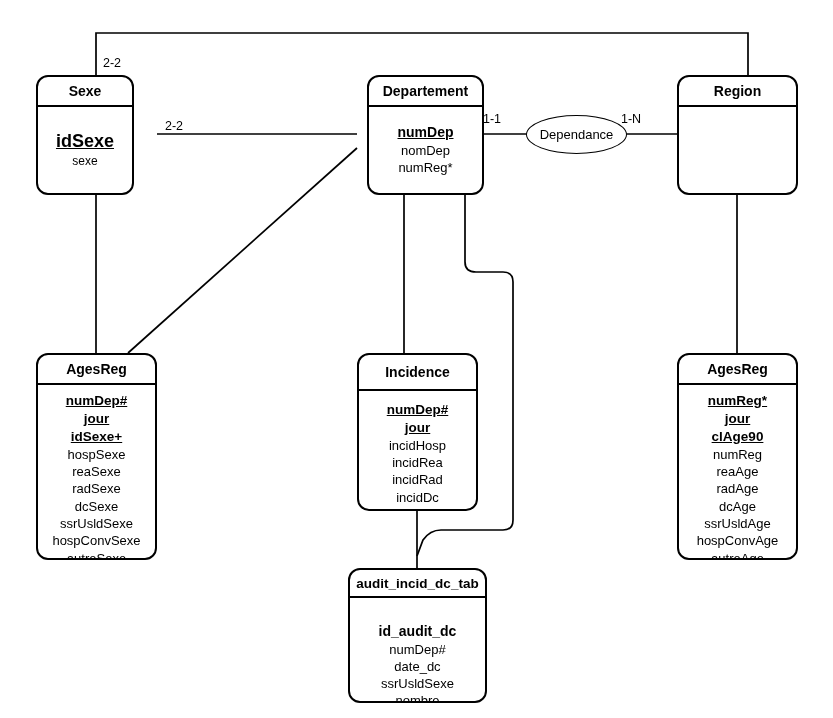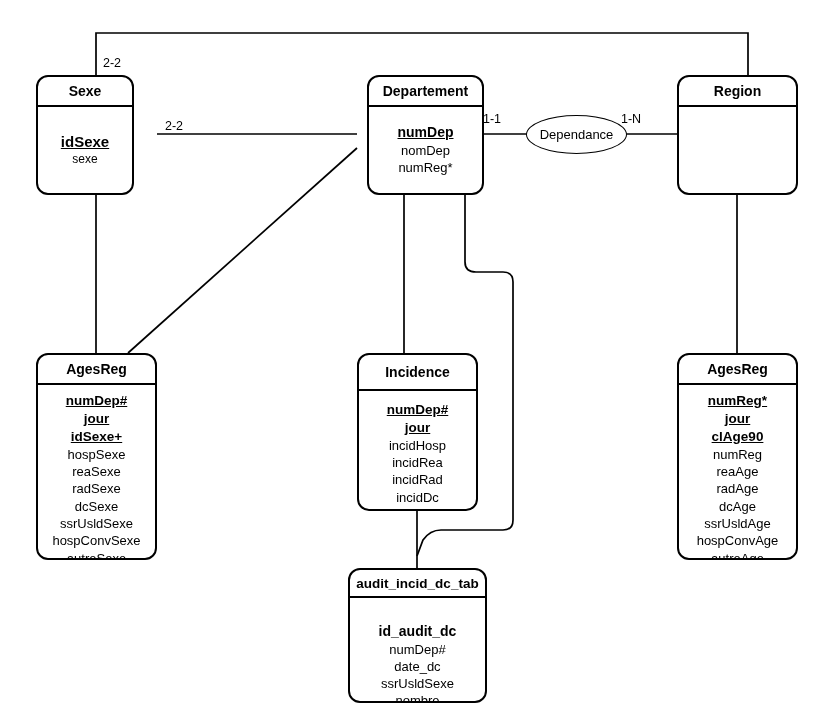--- a/index.html
+++ b/index.html
@@ -117,21 +117,21 @@
 
       <path d="M 737 195 L 737 353"></path>
     </g>
   </svg>
 
   <div class="entity" style="left:36px; top:75px; width:98px; height:120px;">
     <div class="entity-header" style="height:30px; font-size:14px;">
       <span>Sexe</span>
     </div>
     <div class="entity-body">
-      <div class="attr key" style="font-size:15px;">idSexe</div>
+      <div class="attr key" style="font-size:18px;">idSexe</div>
       <div class="attr" style="font-size:12px;">sexe</div>
     </div>
   </div>
 
   <div class="entity" style="left:357px; top:75px; width:117px; height:120px;margin-left:10px;">
     <div class="entity-header" style="height:30px; font-size:14px;">
       <span>Departement</span>
     </div>
     <div class="entity-body">
       <div class="attr key" style="font-size:14px;">numDep</div>

